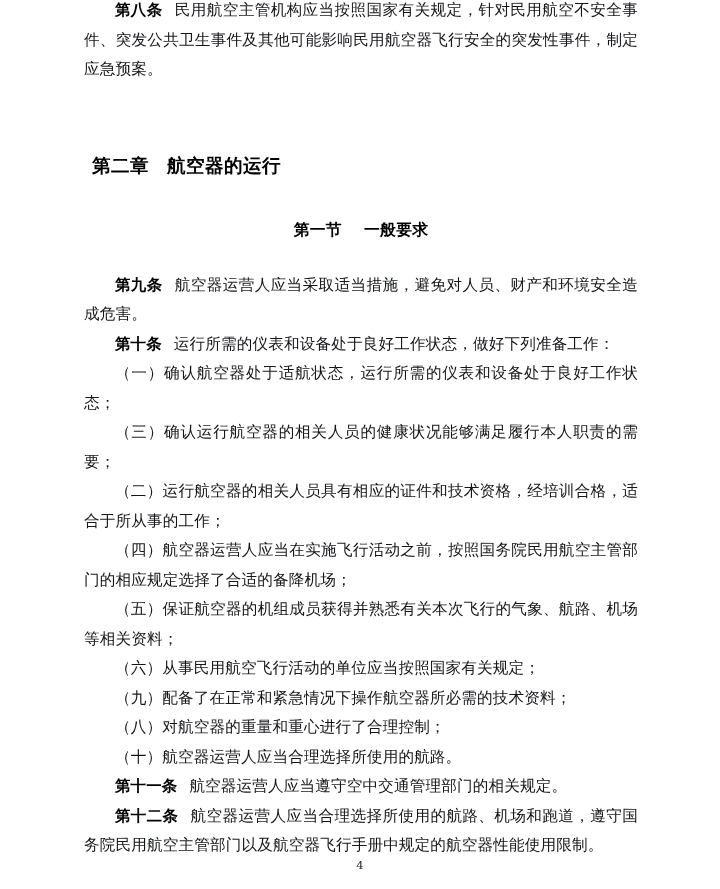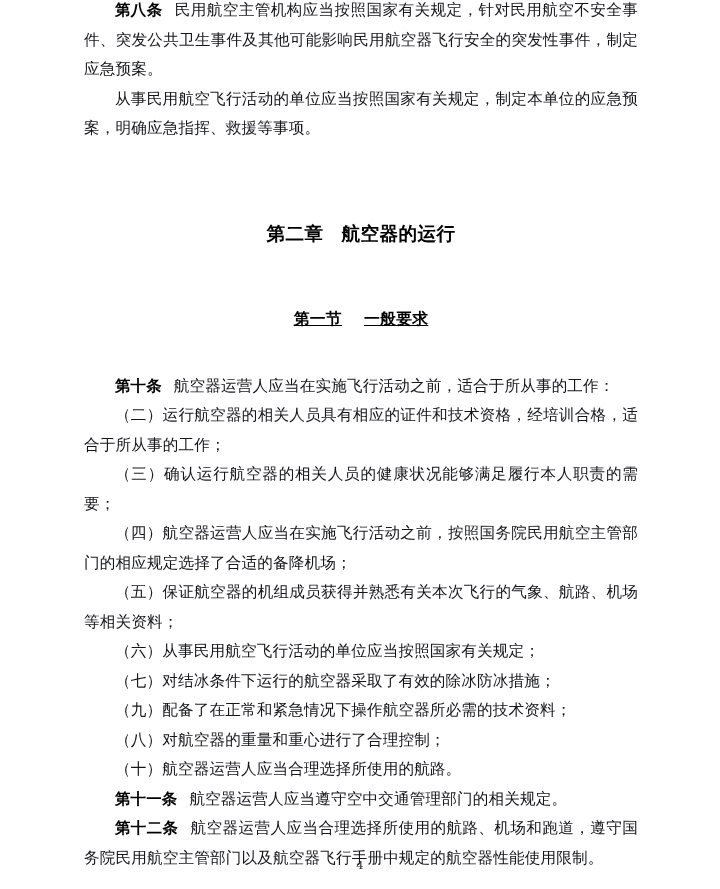--- a/index.html
+++ b/index.html
@@ -60,36 +60,34 @@
     display: inline-block;
     width: 12px;
   }
 
   
   .chapter-heading {
     font-family: "DejaVu Sans", "Liberation Sans", sans-serif;
     font-weight: bold;
     font-size: 18.6px;
     line-height: 29.5px;
-    text-align: center;
     color: #000000;
     letter-spacing: 0.4px;
-    margin: 17px;
+    margin: 8px;
   }
 
   .section-heading {
     font-family: "DejaVu Sans", "Liberation Sans", sans-serif;
     font-weight: bold;
     font-size: 15.8px;
     line-height: 29.5px;
     text-align: center;
     color: #000000;
     letter-spacing: 0.3px;
-    margin: 12px;
-    text-decoration: underline;
+    margin: 0;
   }
 
   .heading-gap-wide {
     display: inline-block;
     width: 18px;
   }
 
   .heading-gap-sec {
     display: inline-block;
     width: 22px;
@@ -114,41 +112,41 @@
 </style>
 </head>
 <body>
 
 <div id="page">
 
   <div id="text-column">
 
     <p class="para"><span class="artno">第八条</span><span class="gap"></span><span>民用航空主管机构应当按照国家有关规定，针对民用航空不安全事件、突发公共卫生事件及其他可能影响民用航空器飞行安全的突发性事件，制定应急预案。</span></p>
 
-    <p class="para"><span>从事民用航空飞行活动的单位应当按照国家有关规定，制定本单位的应急预案，明确应急指挥、救援等事项。</span></p>
 
     <div class="spacer-before-chapter"></div>
 
     <p class="chapter-heading"><span>第二章</span><span class="heading-gap-wide"></span><span>航空器的运行</span></p>
 
     <div class="spacer-after-chapter"></div>
 
     <p class="section-heading"><span>第一节</span><span class="heading-gap-sec"></span><span>一般要求</span></p>
 
     <div class="spacer-after-section"></div>
 
+    <p class="para"><span class="artno">第九条</span><span class="gap"></span><span>航空器运营人应当采取适当措施，避免对人员、财产和环境安全造成危害。</span></p>
 
-    <p class="para"><span class="artno">第十条</span><span class="gap"></span><span>航空器运营人应当在实施飞行活动之前，适合于所从事的工作：</span></p>
+    <p class="para"><span class="artno">第十条</span><span class="gap"></span><span>运行所需的仪表和设备处于良好工作状态，做好下列准备工作：</span></p>
 
+    <p class="para"><span>（一）确认航空器处于适航状态，运行所需的仪表和设备处于良好工作状态；</span></p>
+    <p class="para"><span>（三）确认运行航空器的相关人员的健康状况能够满足履行本人职责的需要；</span></p>
     <p class="para"><span>（二）运行航空器的相关人员具有相应的证件和技术资格，经培训合格，适合于所从事的工作；</span></p>
-    <p class="para"><span>（三）确认运行航空器的相关人员的健康状况能够满足履行本人职责的需要；</span></p>
     <p class="para"><span>（四）航空器运营人应当在实施飞行活动之前，按照国务院民用航空主管部门的相应规定选择了合适的备降机场；</span></p>
     <p class="para"><span>（五）保证航空器的机组成员获得并熟悉有关本次飞行的气象、航路、机场等相关资料；</span></p>
     <p class="para"><span>（六）从事民用航空飞行活动的单位应当按照国家有关规定；</span></p>
-    <p class="para"><span>（七）对结冰条件下运行的航空器采取了有效的除冰防冰措施；</span></p>
     <p class="para"><span>（九）配备了在正常和紧急情况下操作航空器所必需的技术资料；</span></p>
     <p class="para"><span>（八）对航空器的重量和重心进行了合理控制；</span></p>
     <p class="para"><span>（十）航空器运营人应当合理选择所使用的航路。</span></p>
 
     <p class="para"><span class="artno">第十一条</span><span class="gap"></span><span>航空器运营人应当遵守空中交通管理部门的相关规定。</span></p>
 
     <p class="para"><span class="artno">第十二条</span><span class="gap"></span><span>航空器运营人应当合理选择所使用的航路、机场和跑道，遵守国务院民用航空主管部门以及航空器飞行手册中规定的航空器性能使用限制。</span></p>
 
   </div>
 

